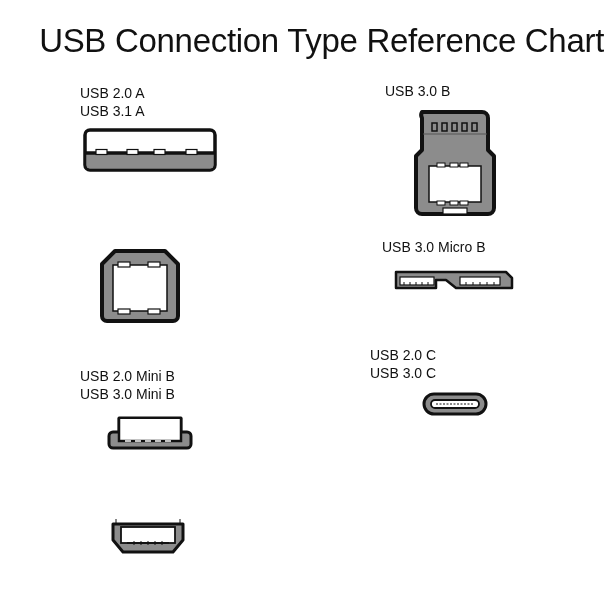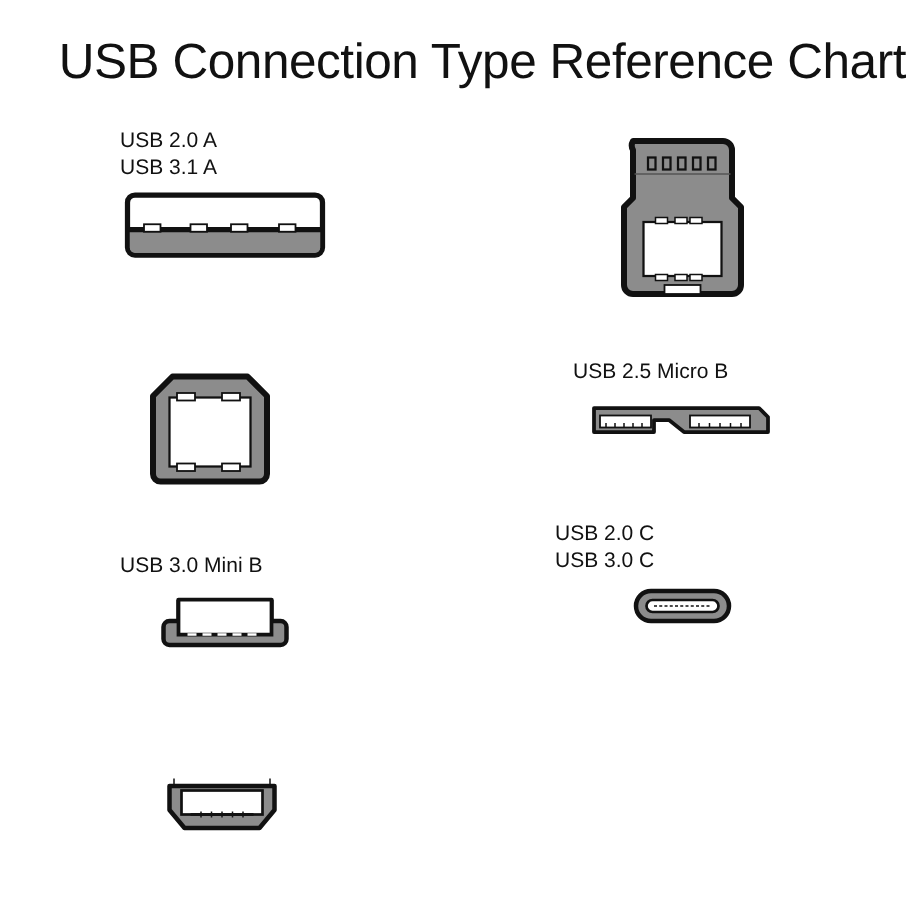--- a/index.html
+++ b/index.html
@@ -24,20 +24,21 @@
     <path d="M4.5 26 H131.5 V38 a3.5 3.5 0 0 1 -3.5 3.5 H8 a3.5 3.5 0 0 1 -3.5 -3.5 Z" fill="#8c8c8c"></path>
     <line x1="4" y1="26" x2="132" y2="26" stroke="#111" stroke-width="3.5"></line>
     <rect x="14" y="22.5" width="11" height="5" fill="#fff" stroke="#111" stroke-width="1.2"></rect>
     <rect x="45" y="22.5" width="11" height="5" fill="#fff" stroke="#111" stroke-width="1.2"></rect>
     <rect x="72" y="22.5" width="11" height="5" fill="#fff" stroke="#111" stroke-width="1.2"></rect>
     <rect x="104" y="22.5" width="11" height="5" fill="#fff" stroke="#111" stroke-width="1.2"></rect>
   </svg>
 </div>
 
 <div class="item" style="left:385px; top:82px; width:140px;">
+  <div class="label">USB 3.0 B</div>
   <svg width="90" height="110" viewBox="0 0 90 110" style="margin:8px auto 0;">
     <path d="M12 4 H72 a6 6 0 0 1 6 6 V42 L84 48 V100 a6 6 0 0 1 -6 6 H12 a6 6 0 0 1 -6 -6 V48 L12 42 V10 a6 6 0 0 1 0 -6 Z" fill="#8c8c8c" stroke="#111" stroke-width="4" stroke-linejoin="round"></path>
     <line x1="13" y1="26" x2="77" y2="26" stroke="#555" stroke-width="1"></line>
     <rect x="22" y="15" width="5" height="8" fill="none" stroke="#111" stroke-width="1.5"></rect>
     <rect x="32" y="15" width="5" height="8" fill="none" stroke="#111" stroke-width="1.5"></rect>
     <rect x="42" y="15" width="5" height="8" fill="none" stroke="#111" stroke-width="1.5"></rect>
     <rect x="52" y="15" width="5" height="8" fill="none" stroke="#111" stroke-width="1.5"></rect>
     <rect x="62" y="15" width="5" height="8" fill="none" stroke="#111" stroke-width="1.5"></rect>
     <rect x="19" y="58" width="52" height="36" fill="#fff" stroke="#111" stroke-width="1.5"></rect>
     <rect x="27" y="55" width="8" height="4" fill="#fff" stroke="#111" stroke-width="1"></rect>
@@ -55,31 +56,32 @@
     <path d="M16 3 H66 L79 16 V68 a5 5 0 0 1 -5 5 H8 a5 5 0 0 1 -5 -5 V16 Z" fill="#8c8c8c" stroke="#111" stroke-width="4" stroke-linejoin="round"></path>
     <rect x="14" y="17" width="54" height="46" fill="#fff" stroke="#111" stroke-width="1.5"></rect>
     <rect x="19" y="14" width="12" height="5" fill="#fff" stroke="#111" stroke-width="1.2"></rect>
     <rect x="49" y="14" width="12" height="5" fill="#fff" stroke="#111" stroke-width="1.2"></rect>
     <rect x="19" y="61" width="12" height="5" fill="#fff" stroke="#111" stroke-width="1.2"></rect>
     <rect x="49" y="61" width="12" height="5" fill="#fff" stroke="#111" stroke-width="1.2"></rect>
   </svg>
 </div>
 
 <div class="item" style="left:382px; top:238px; width:144px;">
-  <div class="label">USB 2.5 Micro B</div>
+  <div class="label">USB 3.0 Micro B</div>
   <svg width="120" height="24" viewBox="0 0 120 24" style="margin:12px auto 0;">
     <path d="M2 4 H112 L118 10 V20 H62 L52 12 H42 V20 H2 Z" fill="#8c8c8c" stroke="#111" stroke-width="2.5" stroke-linejoin="round"></path>
     <rect x="6" y="9" width="34" height="8" fill="#fff" stroke="#111" stroke-width="1.2"></rect>
     <rect x="66" y="9" width="40" height="8" fill="#fff" stroke="#111" stroke-width="1.2"></rect>
     <path d="M10 17 v-3 M16 17 v-3 M22 17 v-3 M28 17 v-3 M34 17 v-3" stroke="#111" stroke-width="1"></path>
     <path d="M72 17 v-3 M79 17 v-3 M86 17 v-3 M93 17 v-3 M100 17 v-3" stroke="#111" stroke-width="1"></path>
   </svg>
 </div>
 
 <div class="item" style="left:80px; top:367px; width:140px;">
+  <div class="label">USB 2.0 Mini B</div>
   <div class="label">USB 3.0 Mini B</div>
   <svg width="86" height="34" viewBox="0 0 86 34" style="margin:13px auto 0;">
     <path d="M12 2 H74 V16 H80 a4 4 0 0 1 4 4 V28 a4 4 0 0 1 -4 4 H6 a4 4 0 0 1 -4 -4 V20 a4 4 0 0 1 4 -4 H12 Z" fill="#8c8c8c" stroke="#111" stroke-width="3" stroke-linejoin="round"></path>
     <rect x="12" y="3" width="62" height="22" fill="#fff"></rect>
     <path d="M12 2 V25 H74 V2" fill="none" stroke="#111" stroke-width="2.5"></path>
     <path d="M18 25 h6 M28 25 h6 M38 25 h6 M48 25 h6 M58 25 h6" stroke="#fff" stroke-width="1.6"></path>
   </svg>
 </div>
 
 <div class="item" style="left:370px; top:346px; width:170px;">

